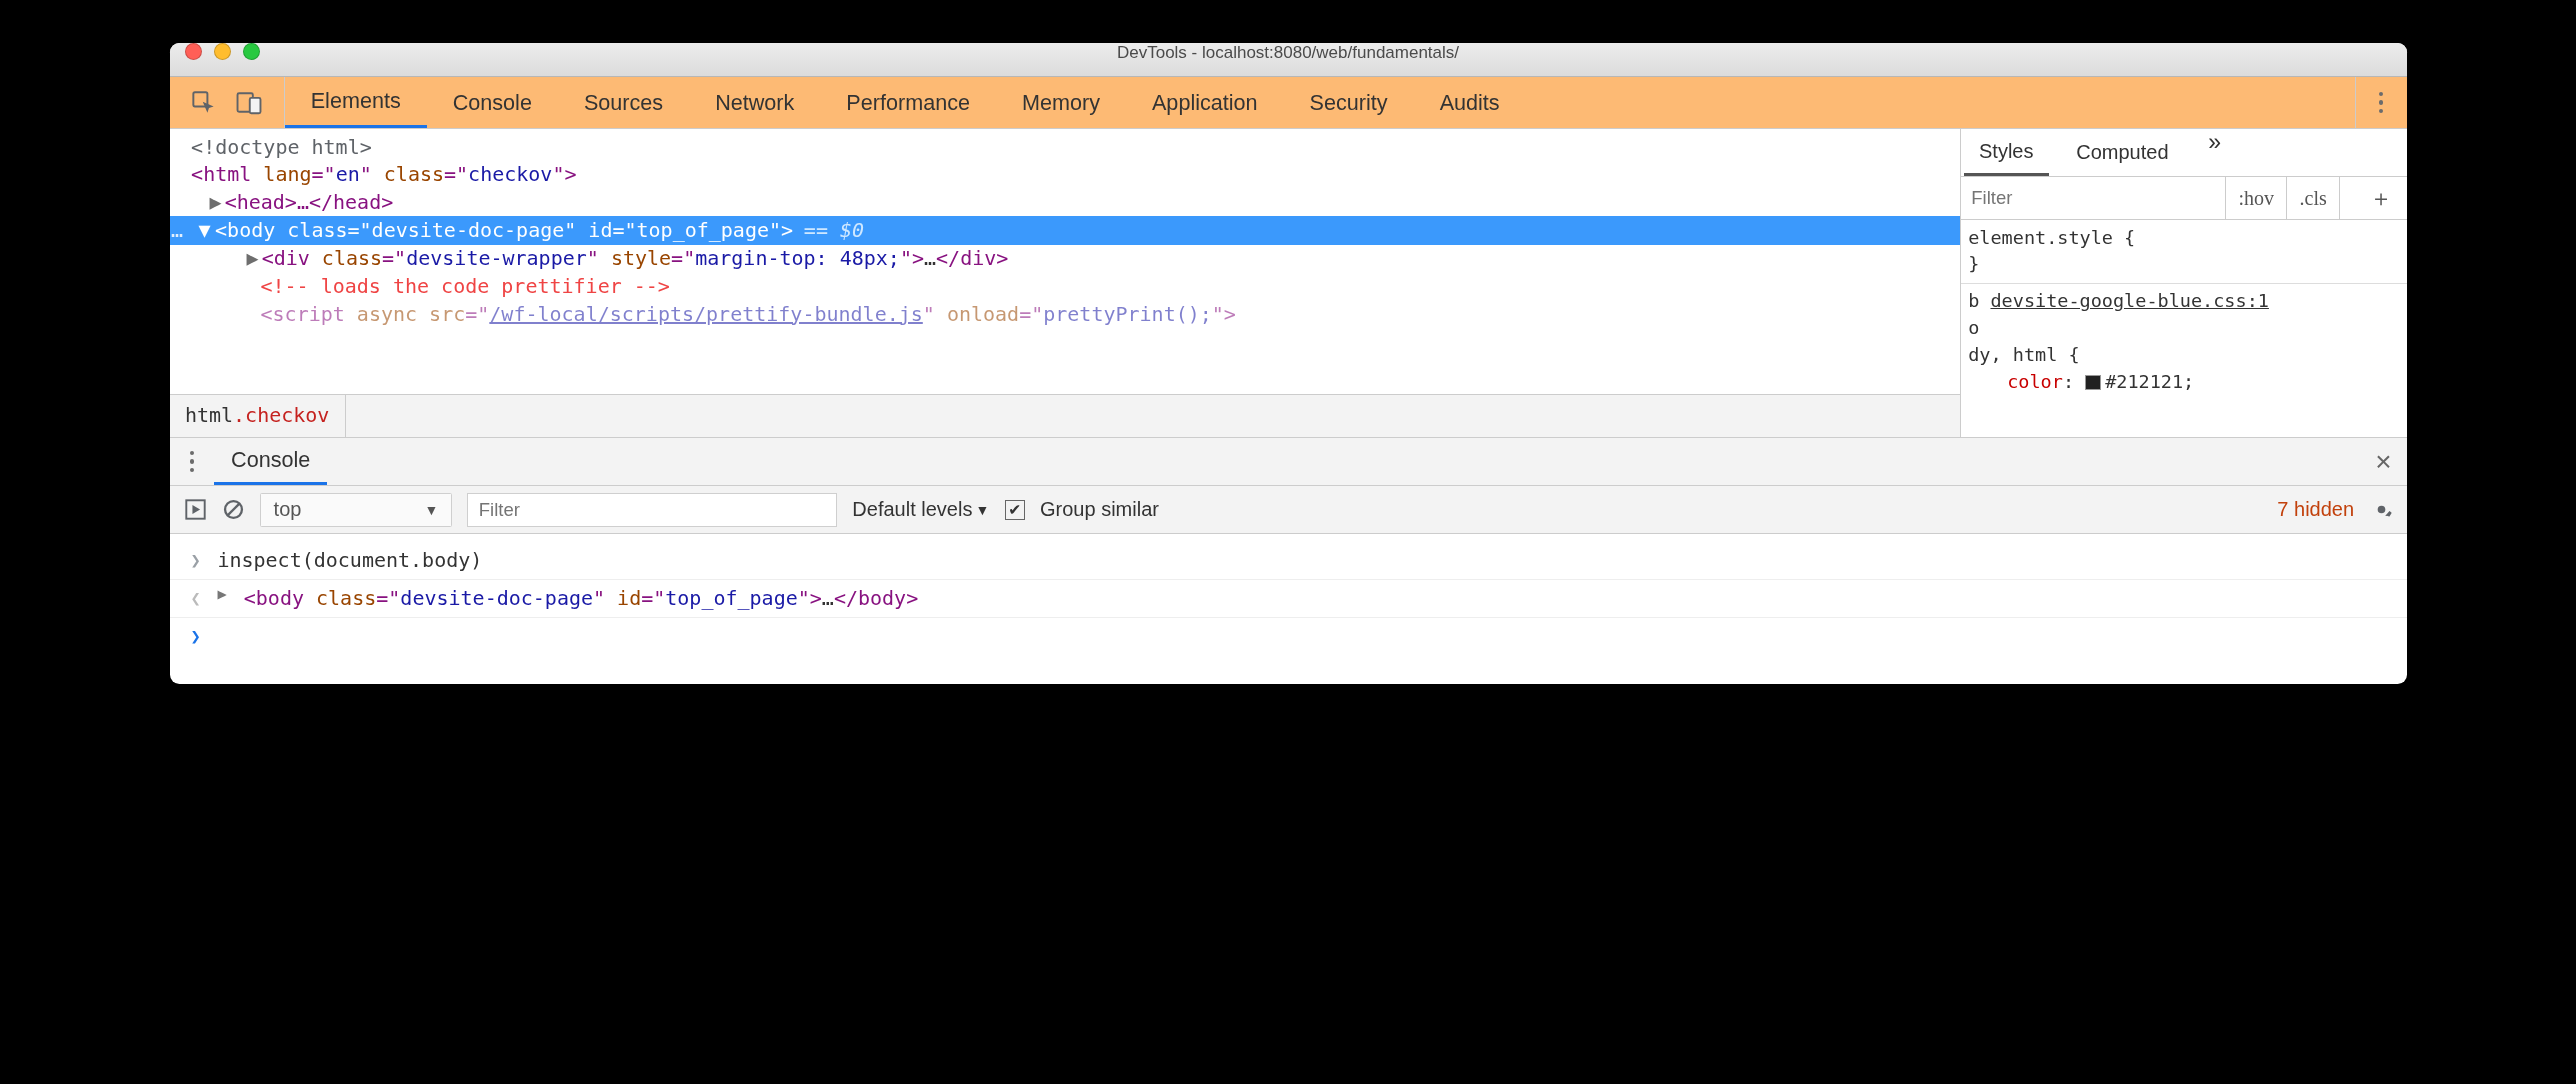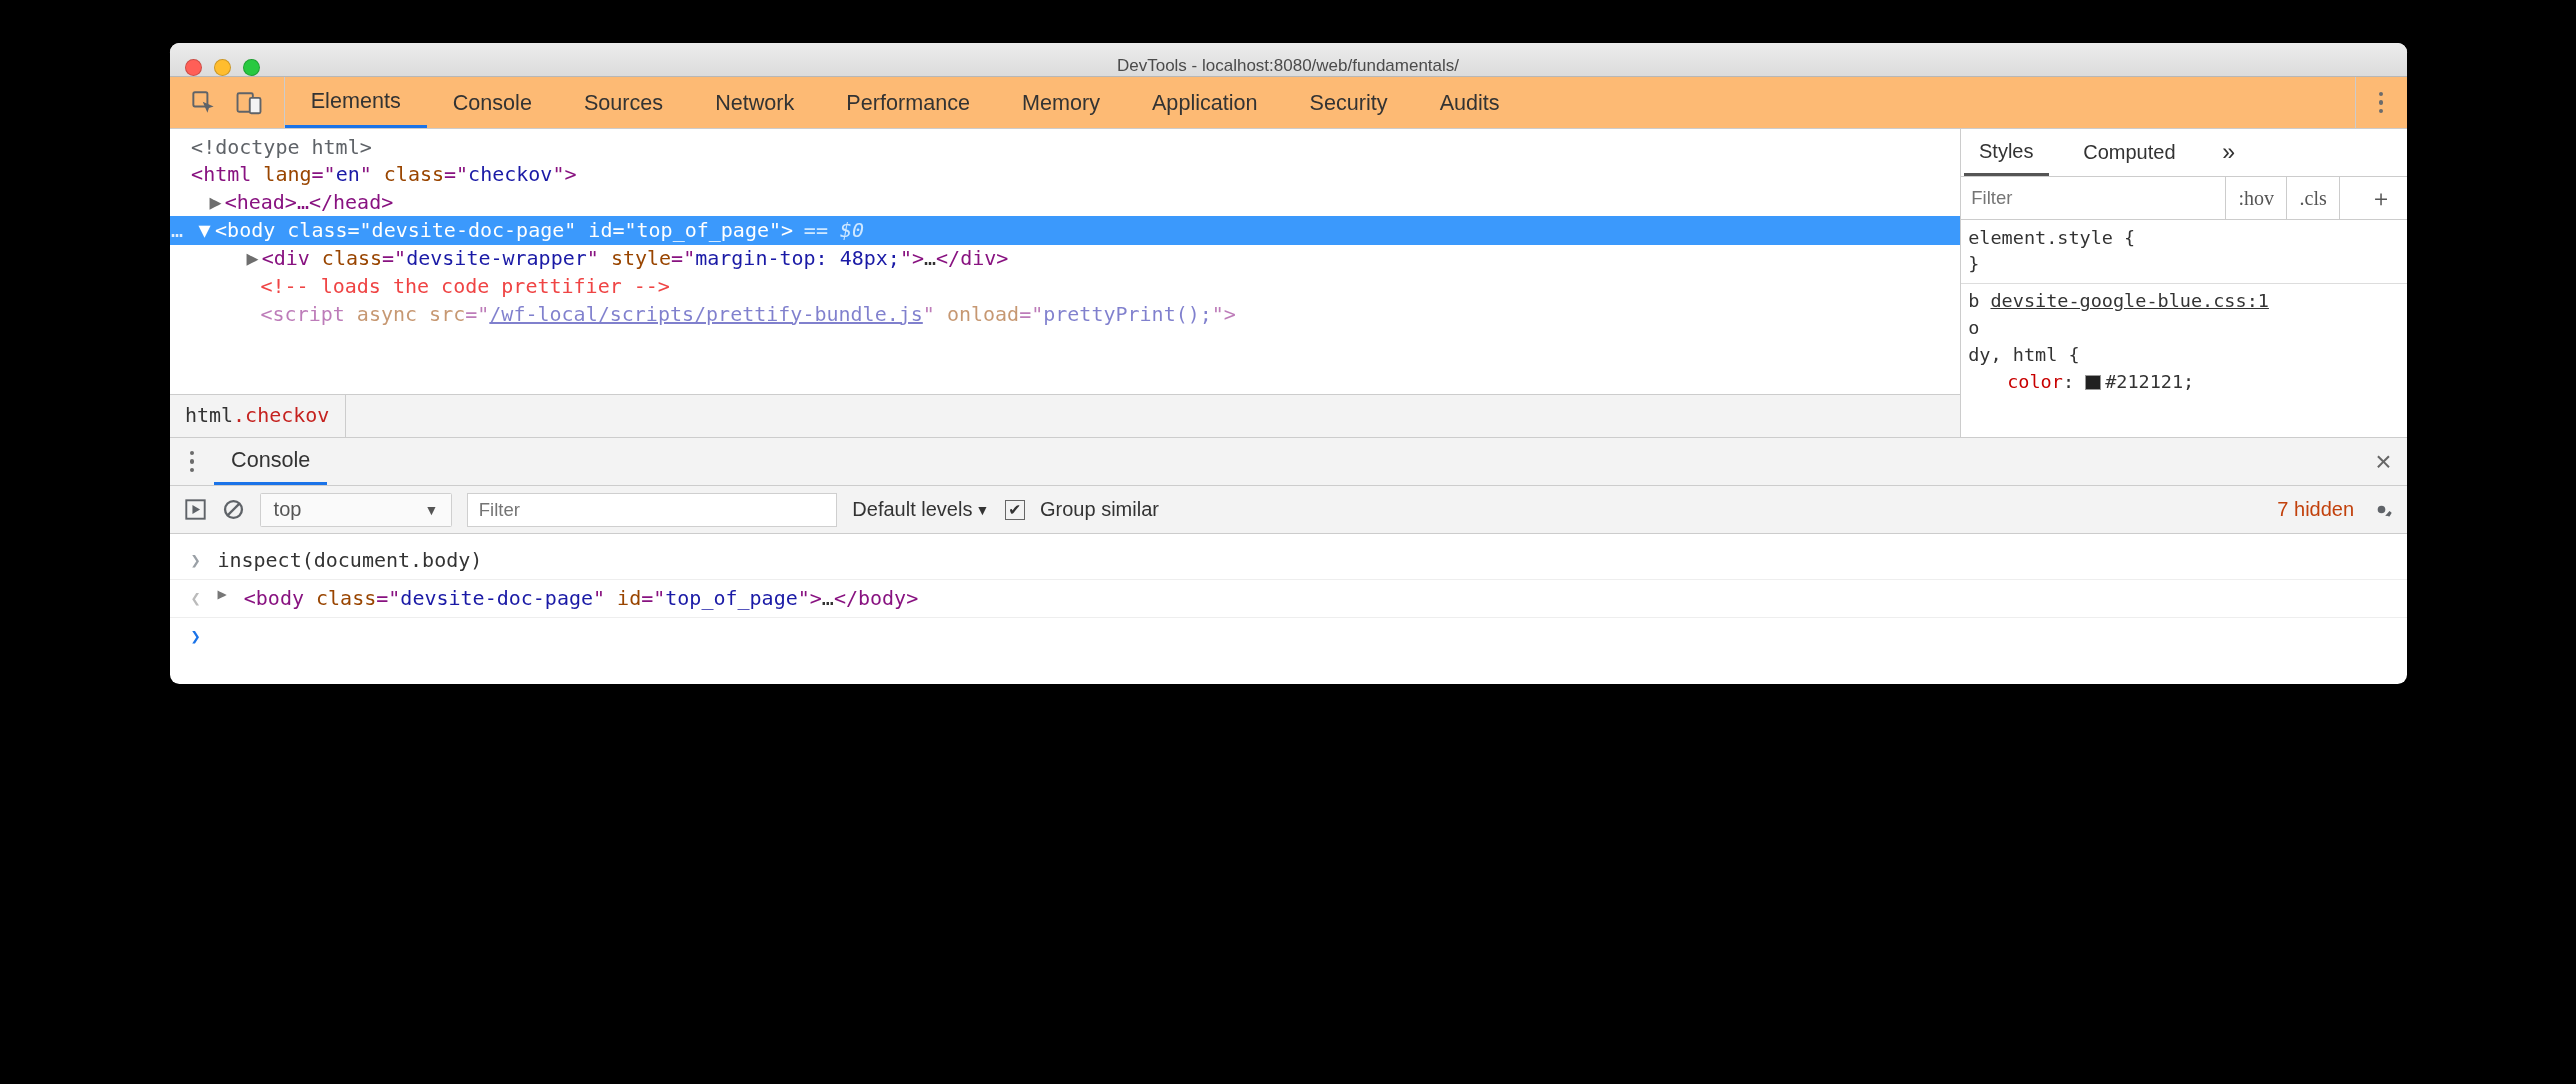--- a/index.html
+++ b/index.html
@@ -21,21 +21,21 @@
     box-shadow: 0 15.4px 46px rgba(0,0,0,.5);
     overflow: hidden;
     display: flex;
     flex-direction: column;
   }
   .titlebar {
     height: 34px;
     background: linear-gradient(#ececec,#dcdcdc);
     border-bottom: 0.8px solid #b7b7b7;
     display: flex;
-    align-items: flex-end;
+    align-items: flex-start;
     position: relative;
   }
   .traffic { display:flex; gap:12.3px; margin-left:15.4px; }
   .tl { width:17px; height:17px; border-radius:50%; border:0.8px solid rgba(0,0,0,.2);}
   .tl.red{background:#ff5f57}.tl.yel{background:#ffbd2e}.tl.grn{background:#28c940}
   .title { position:absolute; left:0; right:0; text-align:center; font-size:17px; color:#4b4b4b; }
   .toolbar {
     height: 52px;
     background: #fdba74;
     border-bottom: 0.8px solid #ccc;
@@ -87,21 +87,21 @@
     font-size:20px;
   }
   .crumb{padding:0 15.4px;display:flex;align-items:center;color:#333;border-right:0.8px solid #ccc;}
   .crumb .cls{color:#c5221f}
   .crumb.sel{background:#fff}
 
   .styles-panel{
     width:447px;border-left:0.8px solid #ccc;display:flex;flex-direction:column;
     font-size:20px;
   }
-  .styles-tabs{height:48px;border-bottom:0.8px solid #ccc;display:flex;align-items:center;padding:0 3.1px;gap:19px}
+  .styles-tabs{height:48px;border-bottom:0.8px solid #ccc;display:flex;align-items:flex-start;padding:0 3.1px;gap:12px}
   .st-tab{padding:0 15.4px;height:100%;display:flex;align-items:center;color:#333}
   .st-tab.active{border-bottom:3.1px solid #555}
   .st-more{margin-left:4.6px;font-size:23px;color:#333;padding:0 7.7px}
   .styles-toolbar{height:43px;border-bottom:0.8px solid #ccc;display:flex;align-items:center}
   .styles-filter{flex:0 0 170px;height:100%;border:none;border-right:0.8px solid #ccc;padding:0 10.8px;font-size:18.5px;background:#fff;color:#888}
   .styles-btn{padding:0 12.3px;font-family:Liberation Serif, serif;color:#555;border-right:0.8px solid #ccc;height:100%;display:flex;align-items:center}
   .styles-plus{flex:1;text-align:right;padding-right:14px;display:flex;align-items:center;justify-content:flex-end;color:#555;font-size:23px}
   .styles-body{flex:1;overflow:hidden;font-family:Menlo,monospace;font-size:18.5px;line-height:1.45;padding:4.6px 7.7px}
   .rule-sep{border-top:0.8px solid #ddd;margin:4.6px -7.7px}
   .swatch{display:inline-block;width:15.4px;height:15.4px;background:#212121;border:0.8px solid #999;vertical-align:-2.3px;margin-right:4.6px}

